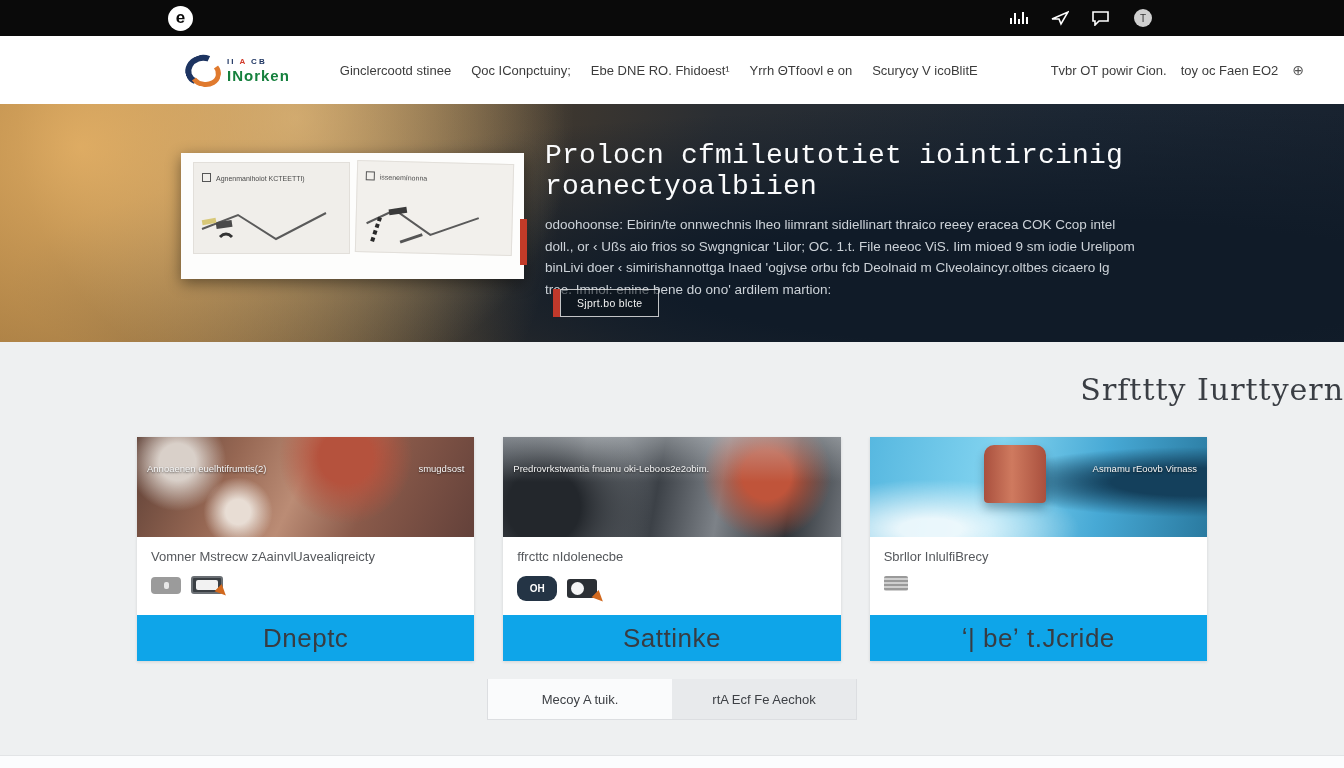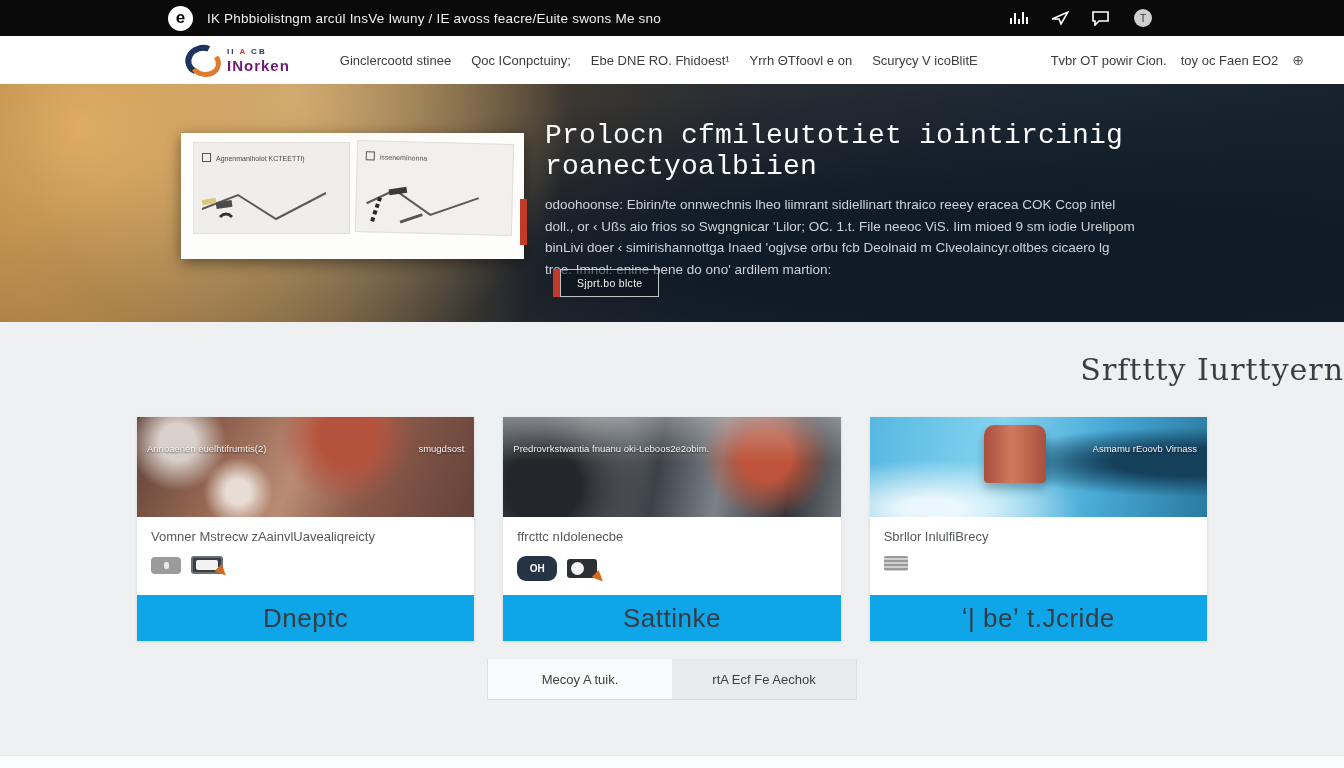--- a/index.html
+++ b/index.html
@@ -10,31 +10,31 @@
   .topbar { height:36px; background:#0a0a0a; display:flex; align-items:center;
             padding:0 30px 0 168px; color:#f2f2f2; }
   .topbar-logo { width:25px; height:25px; border-radius:50%; background:#fff; color:#0a0a0a;
                  display:flex; align-items:center; justify-content:center;
                  font-weight:bold; font-size:17px; margin-right:14px; }
   .topbar-text { font-size:13.5px; letter-spacing:.2px; color:#efefef; white-space:nowrap; }
   .topbar-icons { margin-left:auto; display:flex; align-items:center; gap:22px; margin-right:160px; }
   .topbar-icons svg { display:block; }
 
   
-  .nav { height:48px; background:#ffffff; display:flex; align-items:center; padding:0 40px 0 185px; }
+  .nav { height:68px; background:#ffffff; display:flex; align-items:center; padding:0 40px 0 185px; }
   .logo { display:flex; align-items:center; gap:8px; margin-right:50px; }
   .logo-swoosh { width:34px; height:30px; position:relative; }
   .logo-swoosh .arc1 { position:absolute; inset:0; border-radius:50%;
         border:6px solid transparent; border-top-color:#1d3461; border-left-color:#1d3461; transform:rotate(-20deg); }
   .logo-swoosh .arc2 { position:absolute; inset:4px -2px -2px 4px; border-radius:50%;
         border:5px solid transparent; border-bottom-color:#e07a2e; border-right-color:#e07a2e; transform:rotate(10deg); }
   .logo-text { line-height:1; }
   .logo-text .l1 { font-size:8px; font-weight:bold; letter-spacing:2px; }
   .logo-text .l1 .b { color:#1d3461; } .logo-text .l1 .r { color:#d23a2a; }
-  .logo-text .l2 { font-size:15px; font-weight:bold; color:#701a75; letter-spacing:1px; margin-top:2px; }
+  .logo-text .l2 { font-size:15px; font-weight:bold; color:#15803d; letter-spacing:1px; margin-top:2px; }
   .nav-items { display:flex; gap:20px; font-size:13px; color:#3c3c3c; }
   .nav-item { cursor:pointer; white-space:nowrap; }
   .nav-right { margin-left:auto; display:flex; align-items:center; gap:14px; font-size:13px; color:#3c3c3c; }
   .globe { font-size:14px; color:#555; }
 
   
   .hero { height:238px; position:relative; overflow:hidden;
      background:
        radial-gradient(circle at 6% 18%, rgba(245,190,110,.8), transparent 38%),
        radial-gradient(circle at 22% 6%, rgba(255,225,170,.55), transparent 26%),
@@ -115,21 +115,20 @@
   .bottom-strip { position:absolute; left:0; bottom:0; width:1344px; height:13px;
                   background:#fbfcfd; border-top:1px solid #e2e4e6; }
 </style>
 </head>
 <body>
 
 <div class="topbar">
   <div class="topbar-logo">
     <span>e</span>
   </div>
-  <div class="topbar-text">IK Phbbiolistngm arcúl InsVe Iwuny / IE avoss feacre/Euite swons  Me sno</div>
   <div class="topbar-icons">
     <span>
       <svg width="20" height="16" viewBox="0 0 20 16">
           <g stroke="#fff" stroke-width="2" fill="none">
         <path d="M2 14 V8 M6 14 V3 M10 14 V9 M14 14 V2 M18 14 V7"></path>
           </g>
         </svg>
     </span>
     <span>
       <svg width="18" height="16" viewBox="0 0 18 16">

